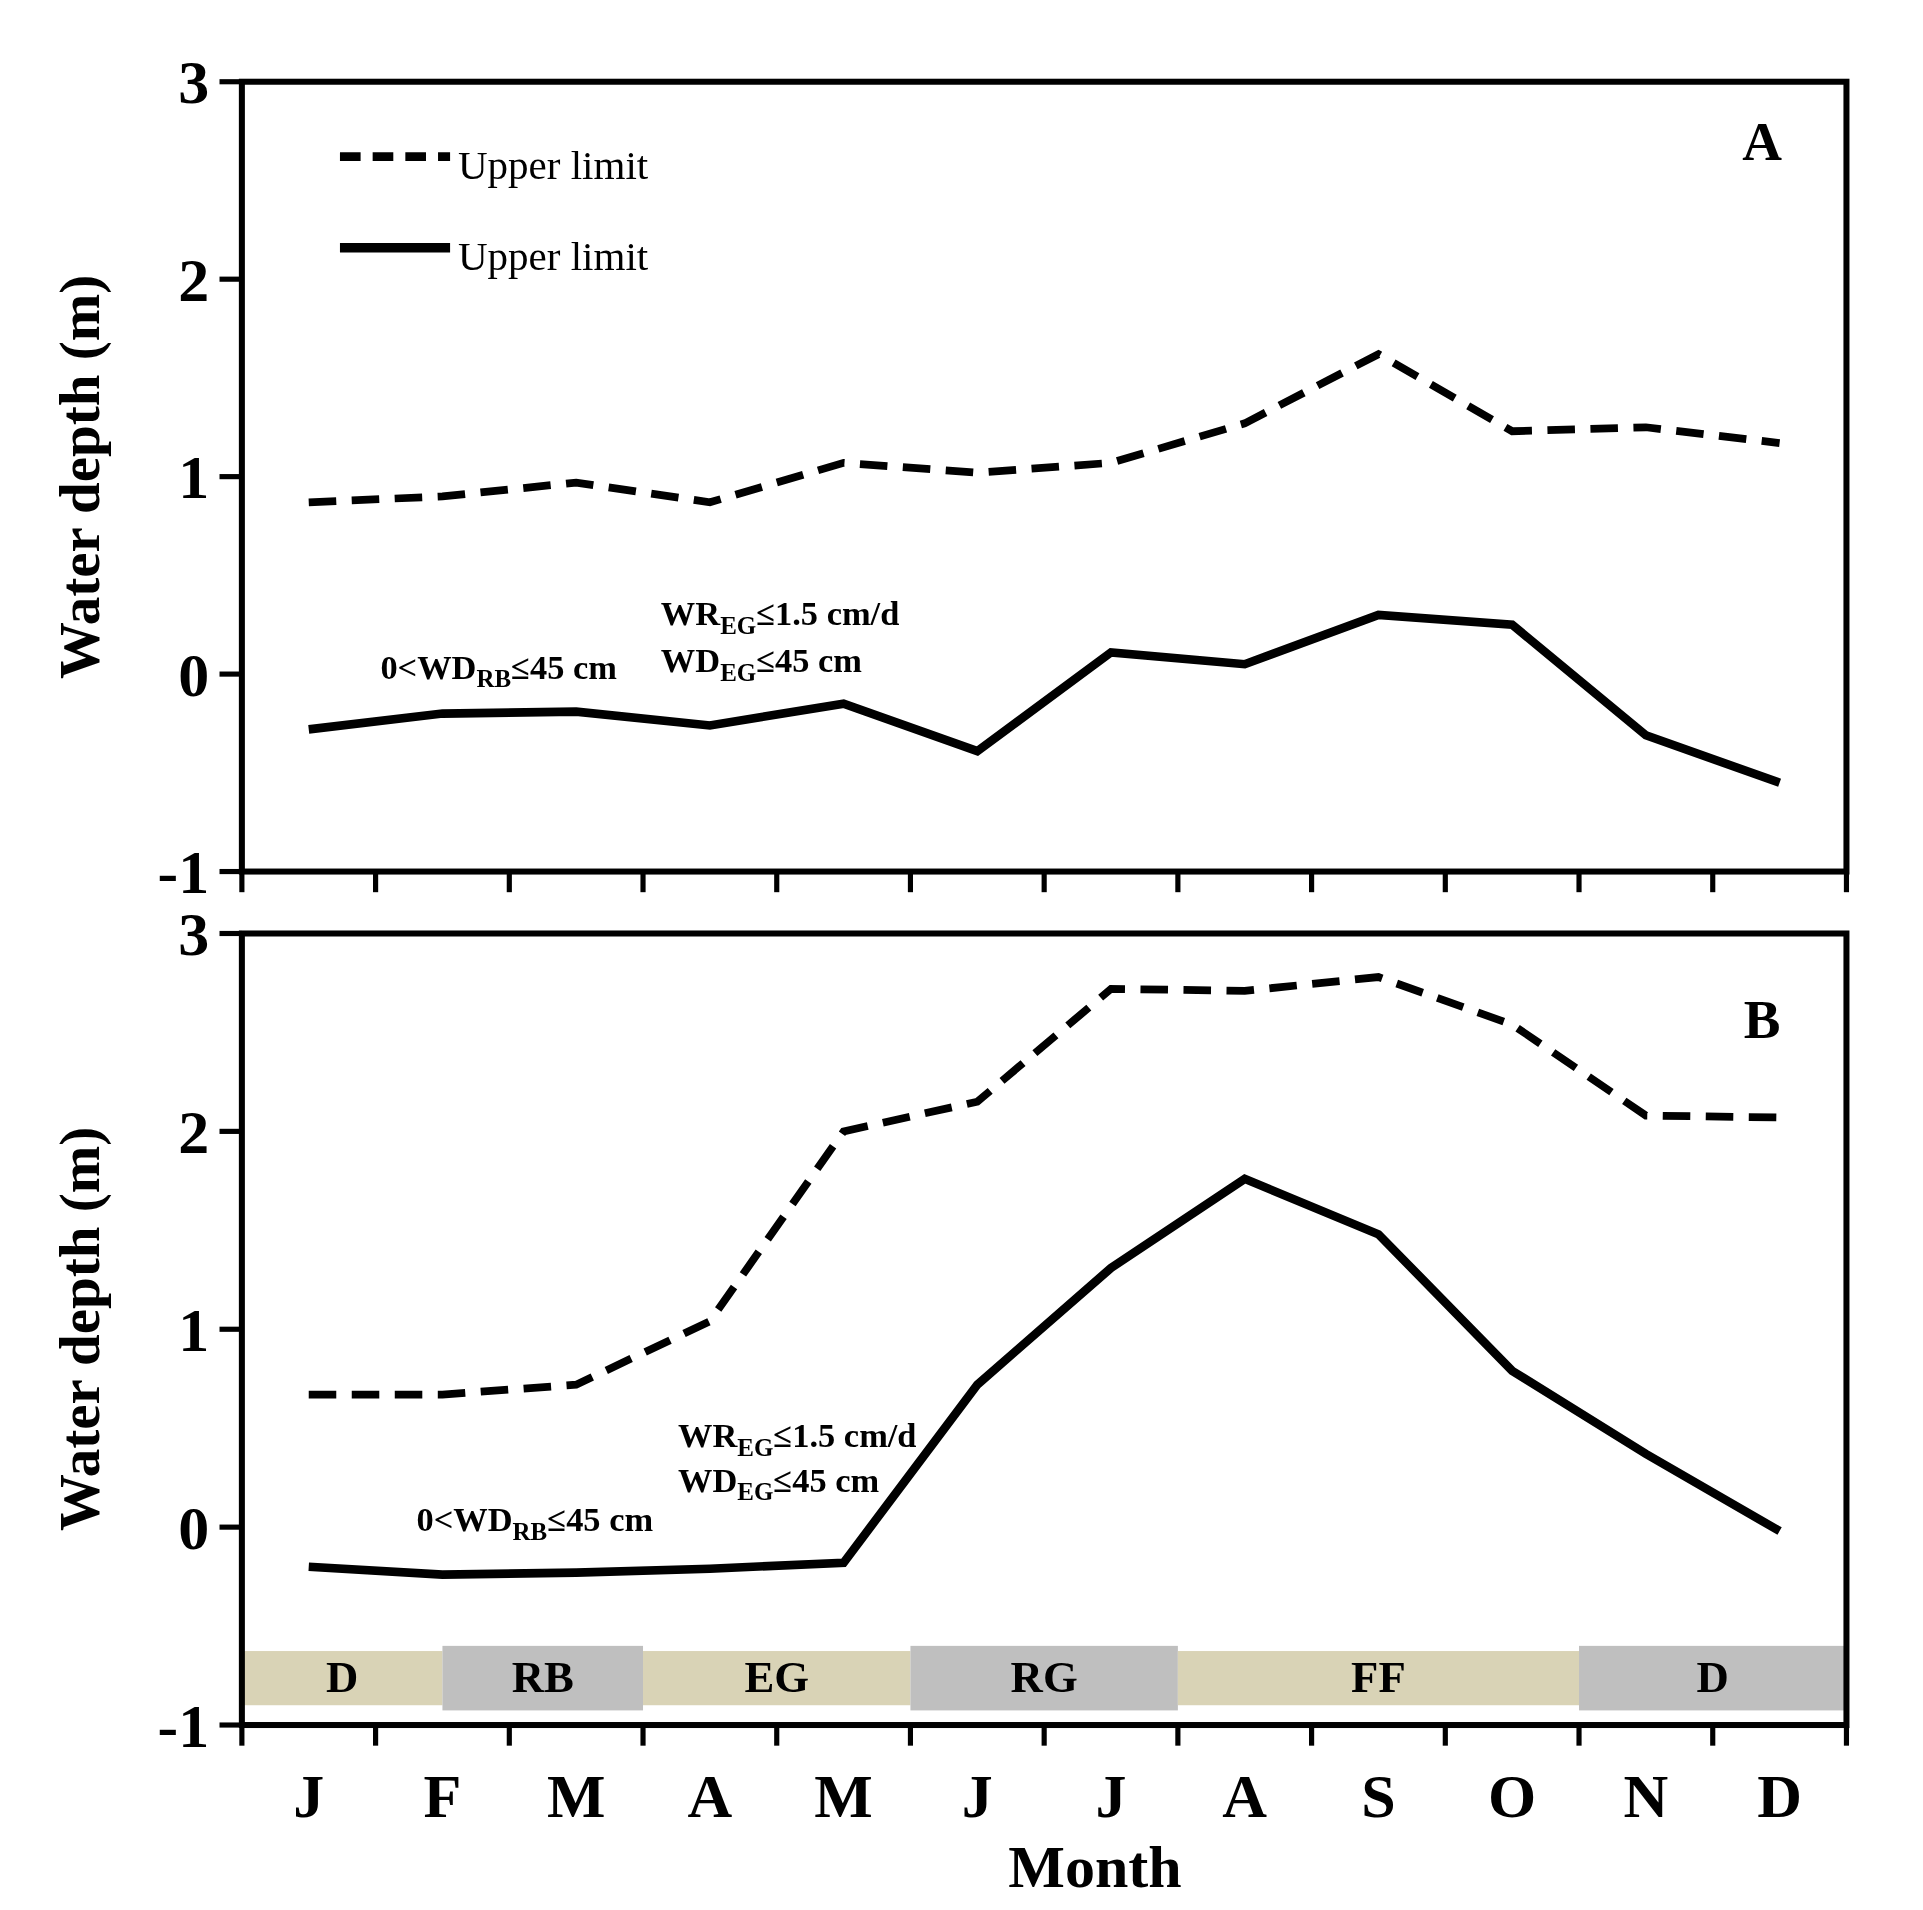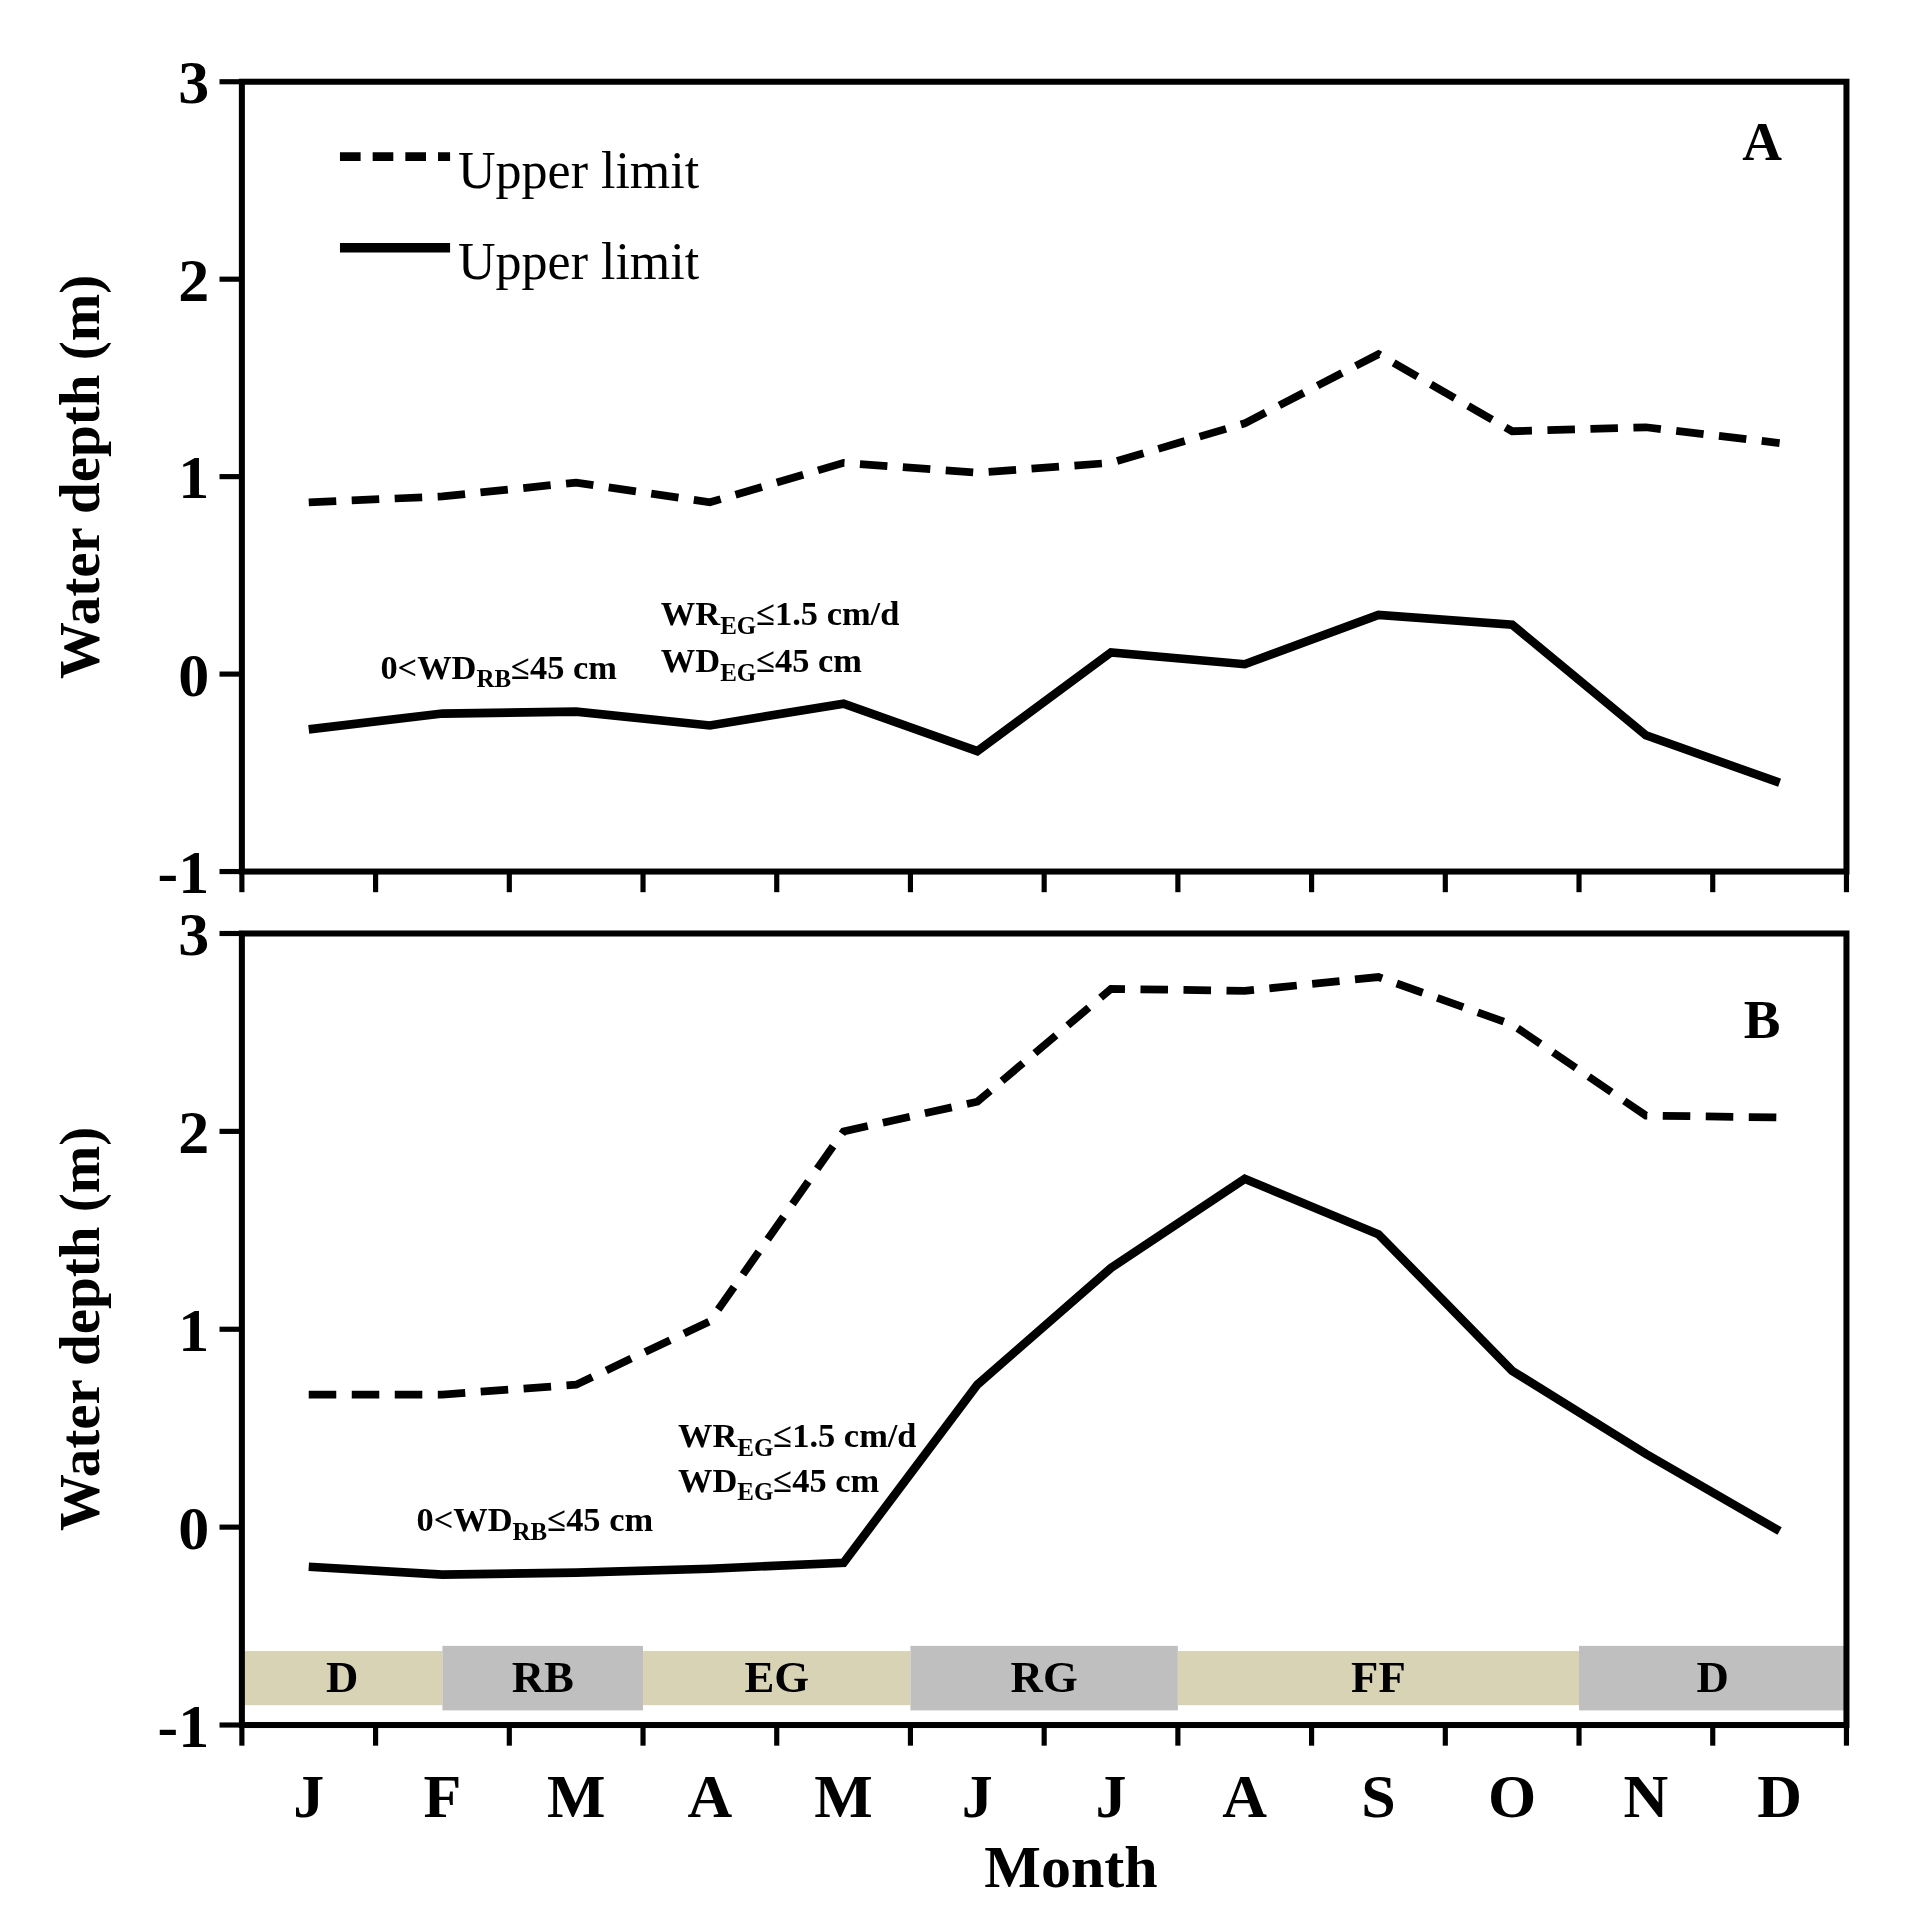--- a/index.html
+++ b/index.html
@@ -24,24 +24,25 @@
     transform: translate(-50%, -50%) rotate(-90deg);
     font-size: 57px;
     font-weight: bold;
   }
   .x-title {
     position: absolute;
     transform: translateX(-50%);
     font-size: 60px;
     font-weight: bold;
     white-space: nowrap;
+    margin-left: 24px;
   }
   .legend-label {
     position: absolute;
-    font-size: 52px;
+    font-size: 41px;
     font-weight: normal;
     white-space: nowrap;
   }
   .panel-letter {
     position: absolute;
     transform: translateX(-50%);
     font-size: 55px;
     font-weight: bold;
   }
 </style>

